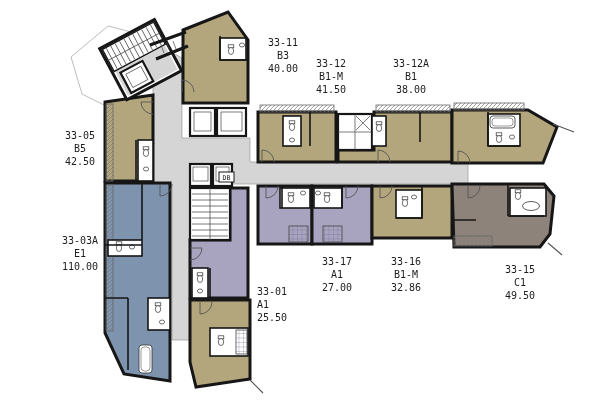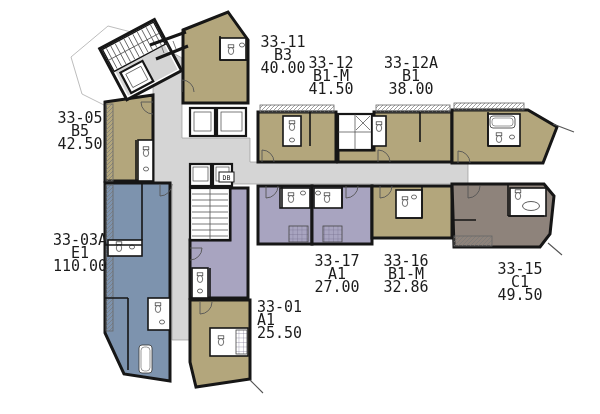--- a/index.html
+++ b/index.html
@@ -3,21 +3,21 @@
 <meta charset="utf-8">
 <style>
   :root{
     --unit-tan:#b3a67c; --unit-lavender:#a8a4c0; --unit-blue:#7d93ae;
     --unit-taupe:#8e837b; --corridor:#d5d5d5; --wall:#161616; --background:#ffffff;
   }
   html,body{margin:0;padding:0;background:#fff;}
   #stage{position:relative;width:600px;height:414px;background:var(--background);
          overflow:hidden;font-family:"DejaVu Sans Mono",monospace;}
   #plan{position:absolute;left:0;top:0;}
-  .ulabel{position:absolute;font-size:15px;line-height:13px;color:#1c1c1c;
+  .ulabel{position:absolute;font-size:10px;line-height:13px;color:#1c1c1c;
           text-align:center;transform:translateX(-50%);white-space:nowrap;}
   .ulabel.left{transform:none;text-align:left;}
   
   .u{stroke:var(--wall);stroke-width:3;stroke-linejoin:miter;}
   .f-tan{fill:var(--unit-tan);} .f-lav{fill:var(--unit-lavender);}
   .f-blue{fill:var(--unit-blue);} .f-taupe{fill:var(--unit-taupe);}
   .cor{fill:var(--corridor);stroke:#9a9a9a;stroke-width:.7;}
   .wbox{fill:#fff;stroke:var(--wall);stroke-width:2.2;}
   .wbox3{fill:#fff;stroke:var(--wall);stroke-width:3;}
   .bath{fill:#fff;stroke:var(--wall);stroke-width:1.6;}
@@ -190,21 +190,21 @@
            M468,186 L468,198 A12,12 0 0 0 480,186
            M182,92 L182,80 A12,12 0 0 1 194,92
            M153,102 L141,102 A12,12 0 0 0 153,114
            M160,184 L160,196 A12,12 0 0 0 172,184
            M190,248 L202,248 A12,12 0 0 1 190,260
            M200,302 L200,314 A12,12 0 0 0 212,302"></path>
 
   <path class="fin" d="M553,124 L574,132 M548,243 L562,255 M250,380 L263,393"></path>
 </svg>
 
-<div class="ulabel" style="left:80px;top:112px">
+<div class="ulabel" style="left:80px;top:129px">
   <div>33-05</div>
   <div>B5</div>
   <div>42.50</div>
 </div>
 <div class="ulabel" style="left:80px;top:234px">
   <div>33-03A</div>
   <div>E1</div>
   <div>110.00</div>
 </div>
 <div class="ulabel" style="left:283px;top:36px">
@@ -230,18 +230,18 @@
 <div class="ulabel" style="left:406px;top:255px">
   <div>33-16</div>
   <div>B1-M</div>
   <div>32.86</div>
 </div>
 <div class="ulabel" style="left:520px;top:263px">
   <div>33-15</div>
   <div>C1</div>
   <div>49.50</div>
 </div>
-<div class="ulabel left" style="left:257px;top:301px">
+<div class="ulabel left" style="left:257px;top:285px">
   <div>33-01</div>
   <div>A1</div>
   <div>25.50</div>
 </div>
 </div>
 
 </body></html>

